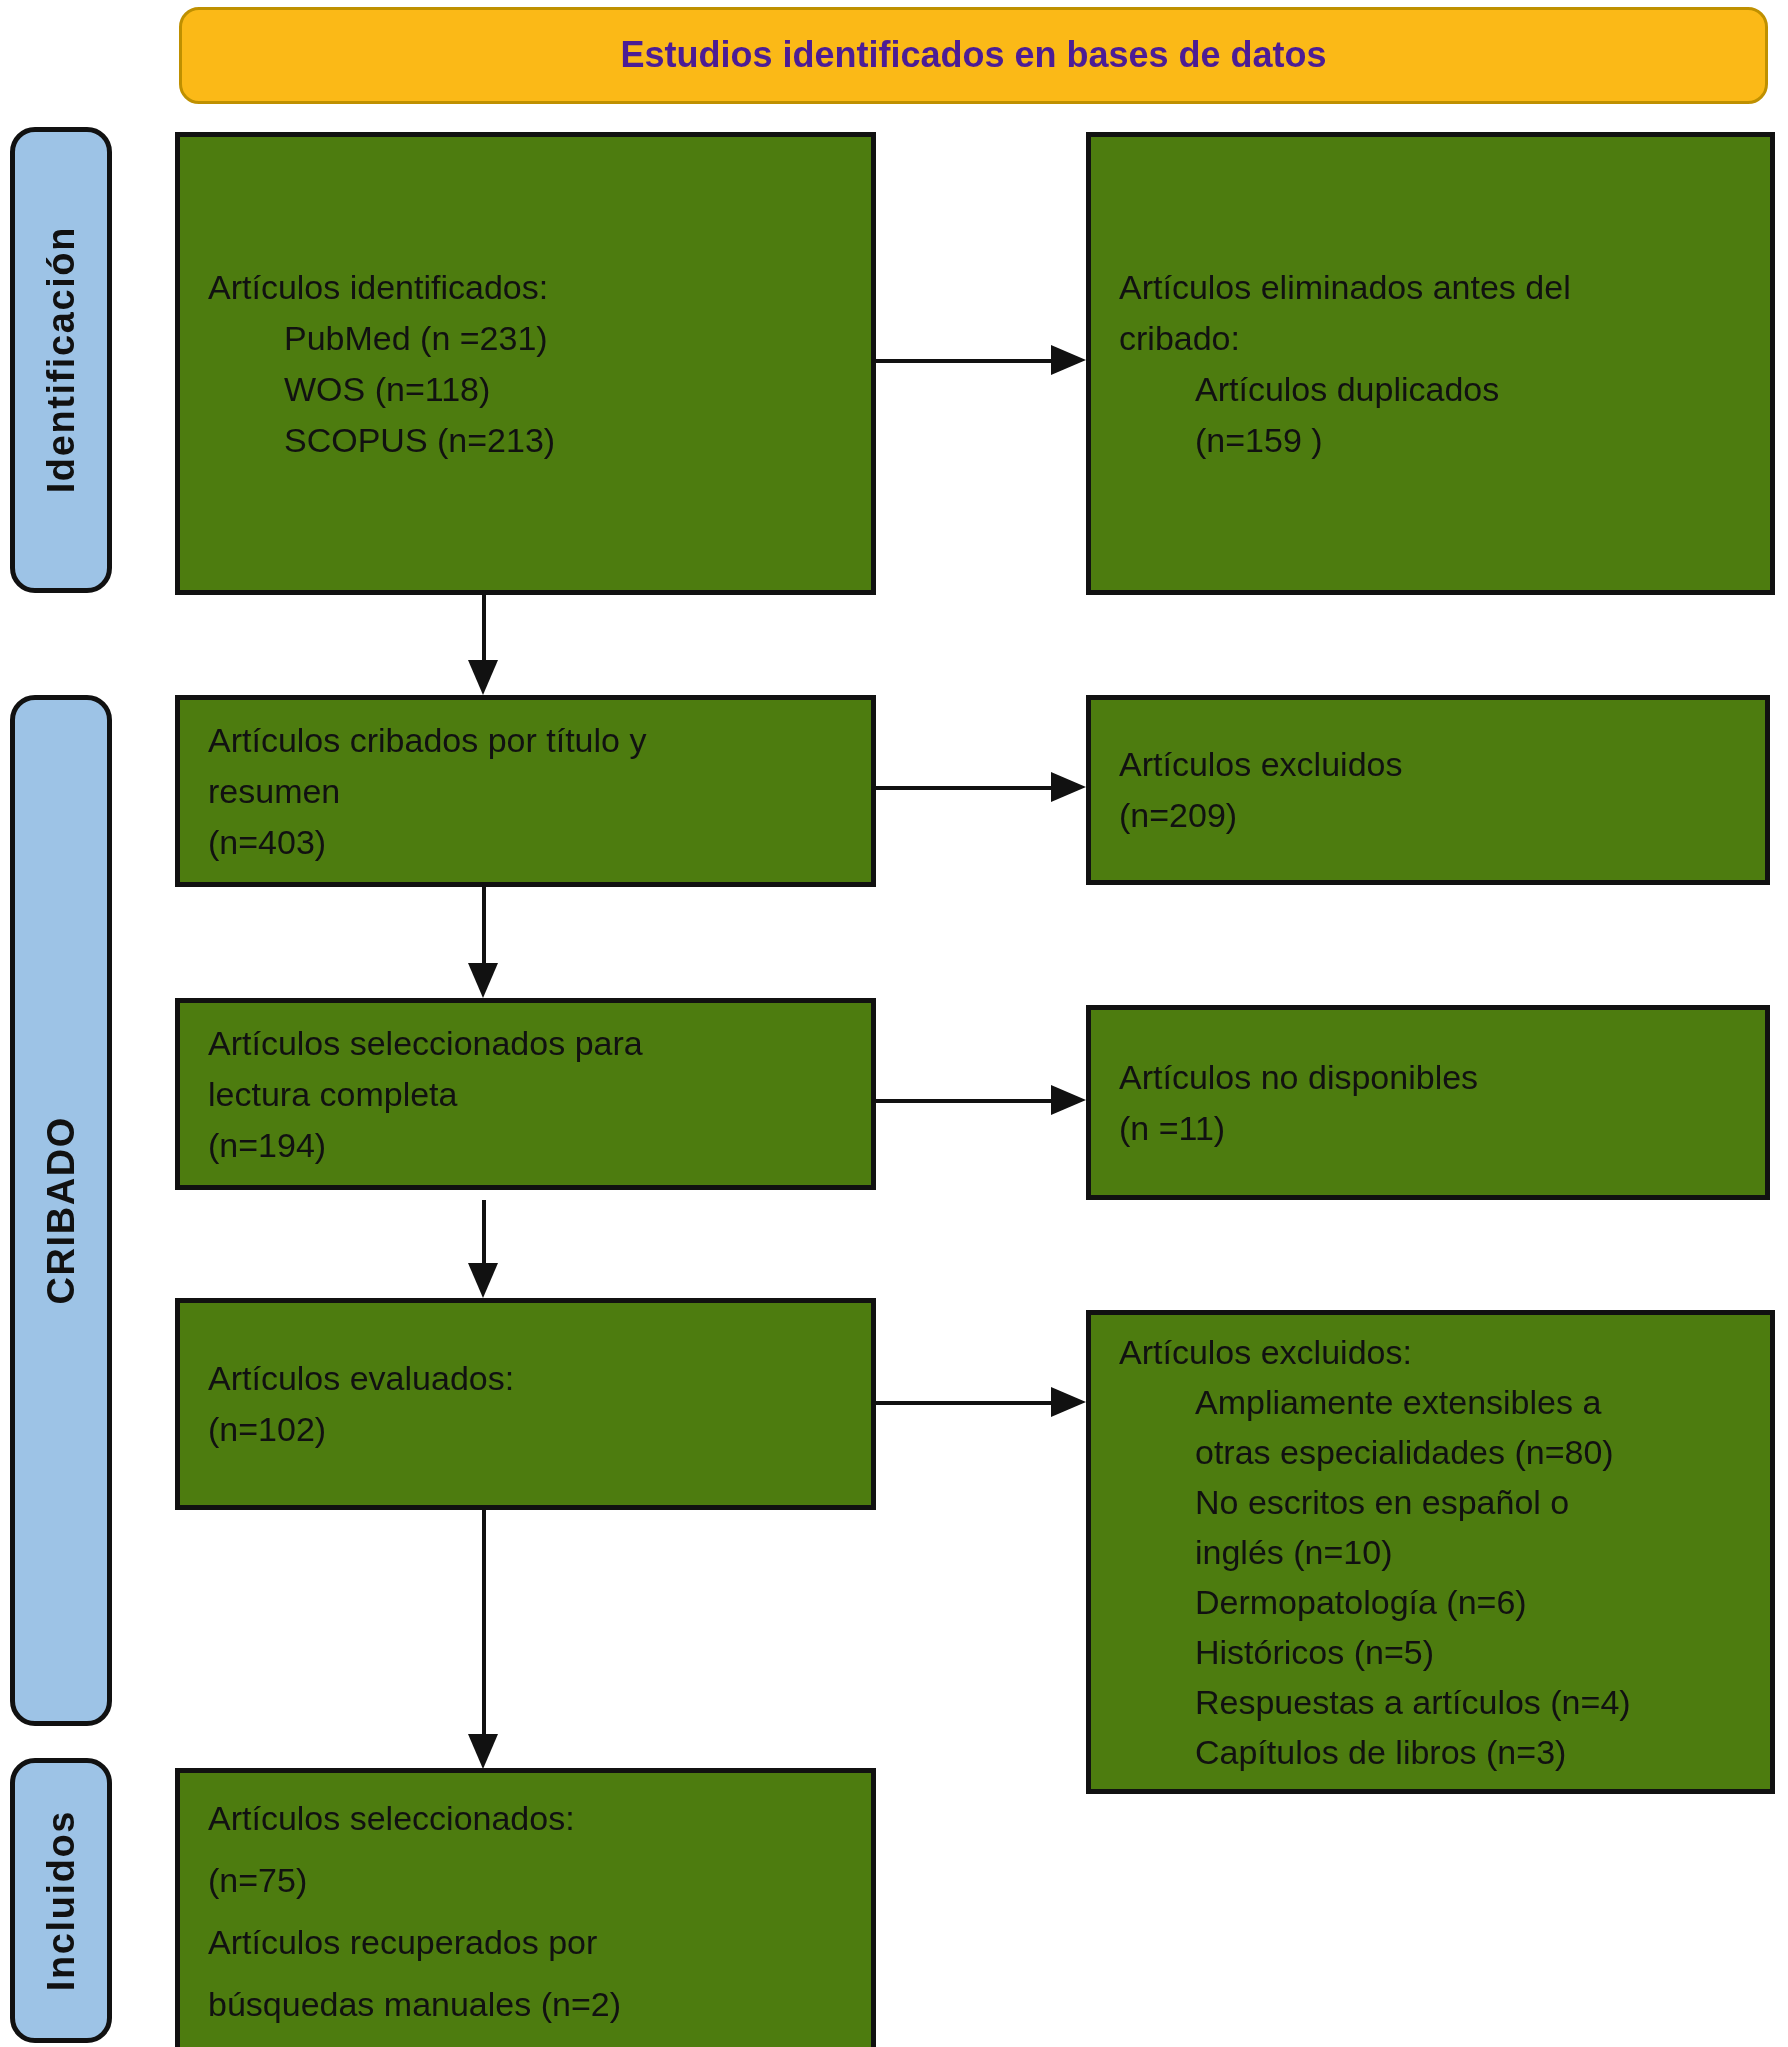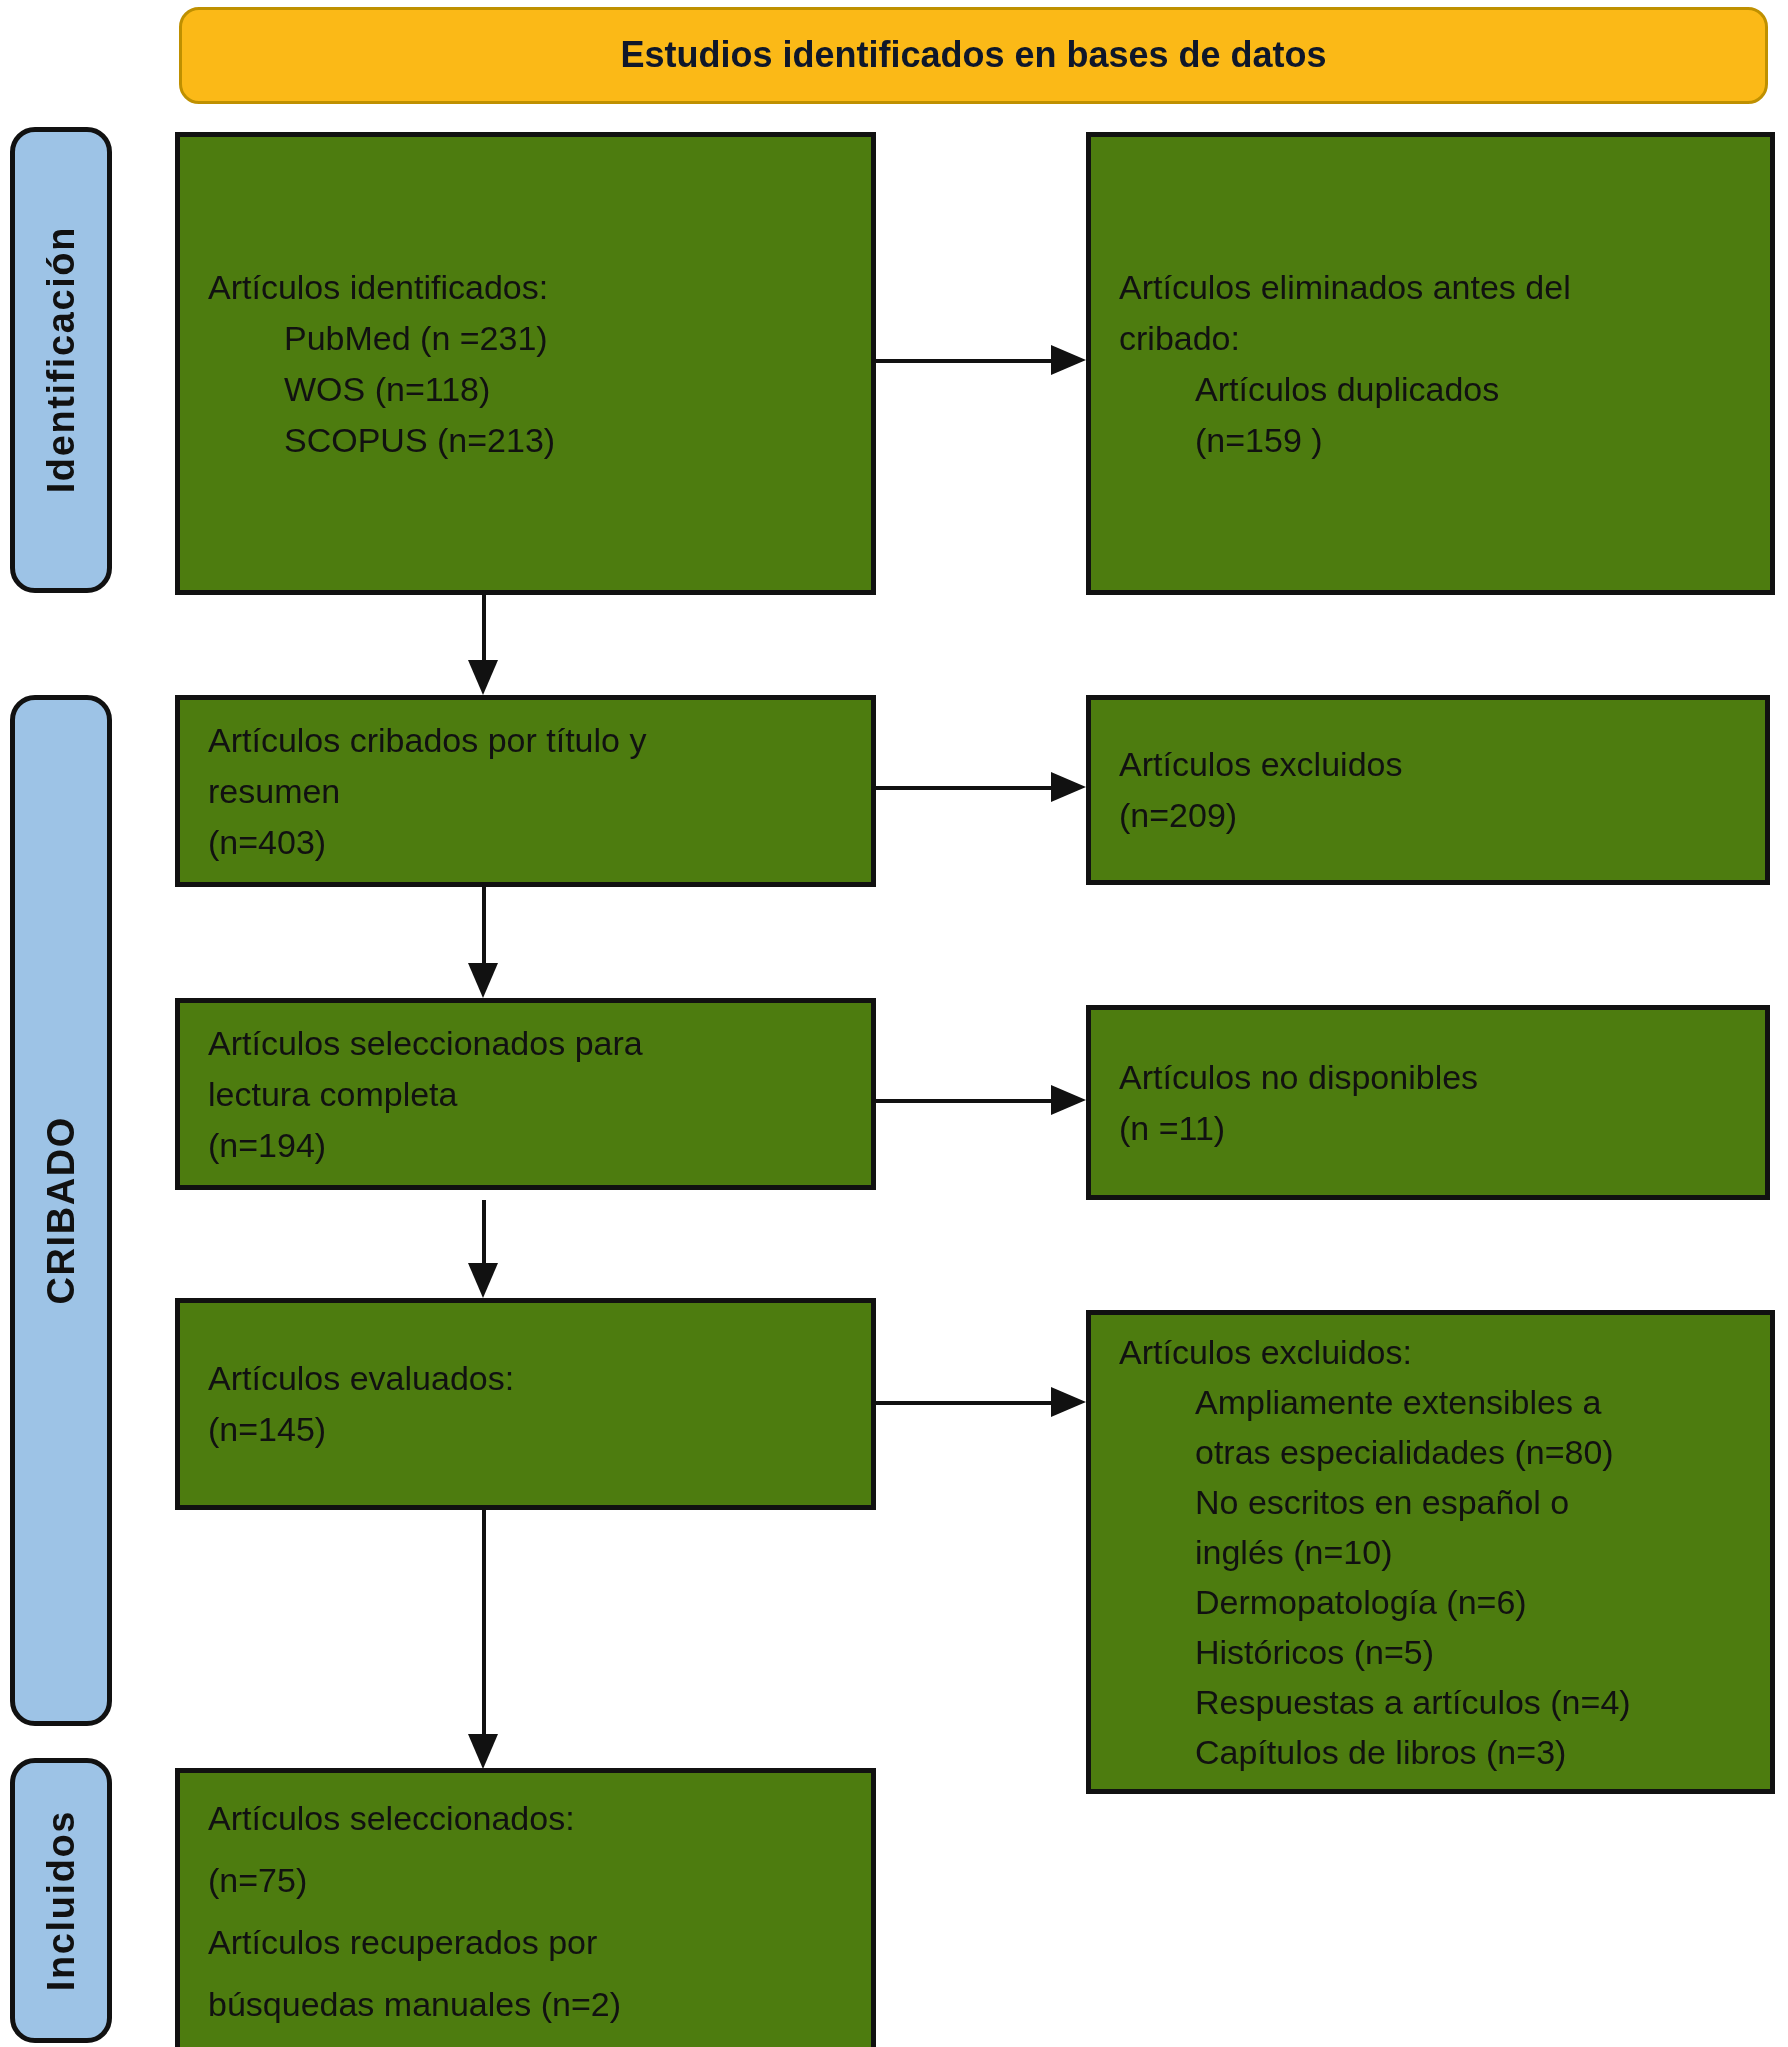--- a/index.html
+++ b/index.html
@@ -8,21 +8,21 @@
     position:relative;
     width:1789px;height:2047px;
     background:#ffffff;
     font-family:"Liberation Sans","DejaVu Sans",sans-serif;
     color:#000000;
   }
   .banner{
     position:absolute;left:179px;top:6.6px;width:1589px;height:97px;
     background:#FBB917;border:3.3px solid #BF9000;border-radius:20px;
     display:flex;align-items:center;justify-content:center;
-    font-size:36px;font-weight:bold;color:#0f172a;
+    font-size:36px;font-weight:bold;color:#4c1d95;
   }
   .stage{
     position:absolute;left:10px;width:102px;
     background:#9DC3E6;border:5.8px solid #111111;border-radius:25px;
     display:flex;align-items:center;justify-content:center;
   }
   .stage .vtext{
     writing-mode:vertical-rl;transform:rotate(180deg);
     font-size:38px;font-weight:bold;letter-spacing:1.6px;color:#111111;
     white-space:nowrap;
@@ -96,21 +96,21 @@
     <div class="line">lectura completa</div>
     <div class="line">(n=194)</div>
   </div>
   <div class="fbox" style="left:1086px;top:1005px;width:684px;height:195px;">
     <div class="line">Artículos no disponibles</div>
     <div class="line">(n =11)</div>
   </div>
 
   <div class="fbox" style="left:175px;top:1298px;width:701px;height:212px;">
     <div class="line">Artículos evaluados:</div>
-    <div class="line">(n=145)</div>
+    <div class="line">(n=102)</div>
   </div>
   <div class="fbox" style="left:1086px;top:1298px;width:689px;height:484px;line-height:50px;margin-top:12px;">
     <div class="line">Artículos excluidos:</div>
     <div class="line indent">Ampliamente extensibles a</div>
     <div class="line indent">otras especialidades (n=80)</div>
     <div class="line indent">No escritos en español o</div>
     <div class="line indent">inglés (n=10)</div>
     <div class="line indent">Dermopatología (n=6)</div>
     <div class="line indent">Históricos (n=5)</div>
     <div class="line indent">Respuestas a artículos (n=4)</div>

